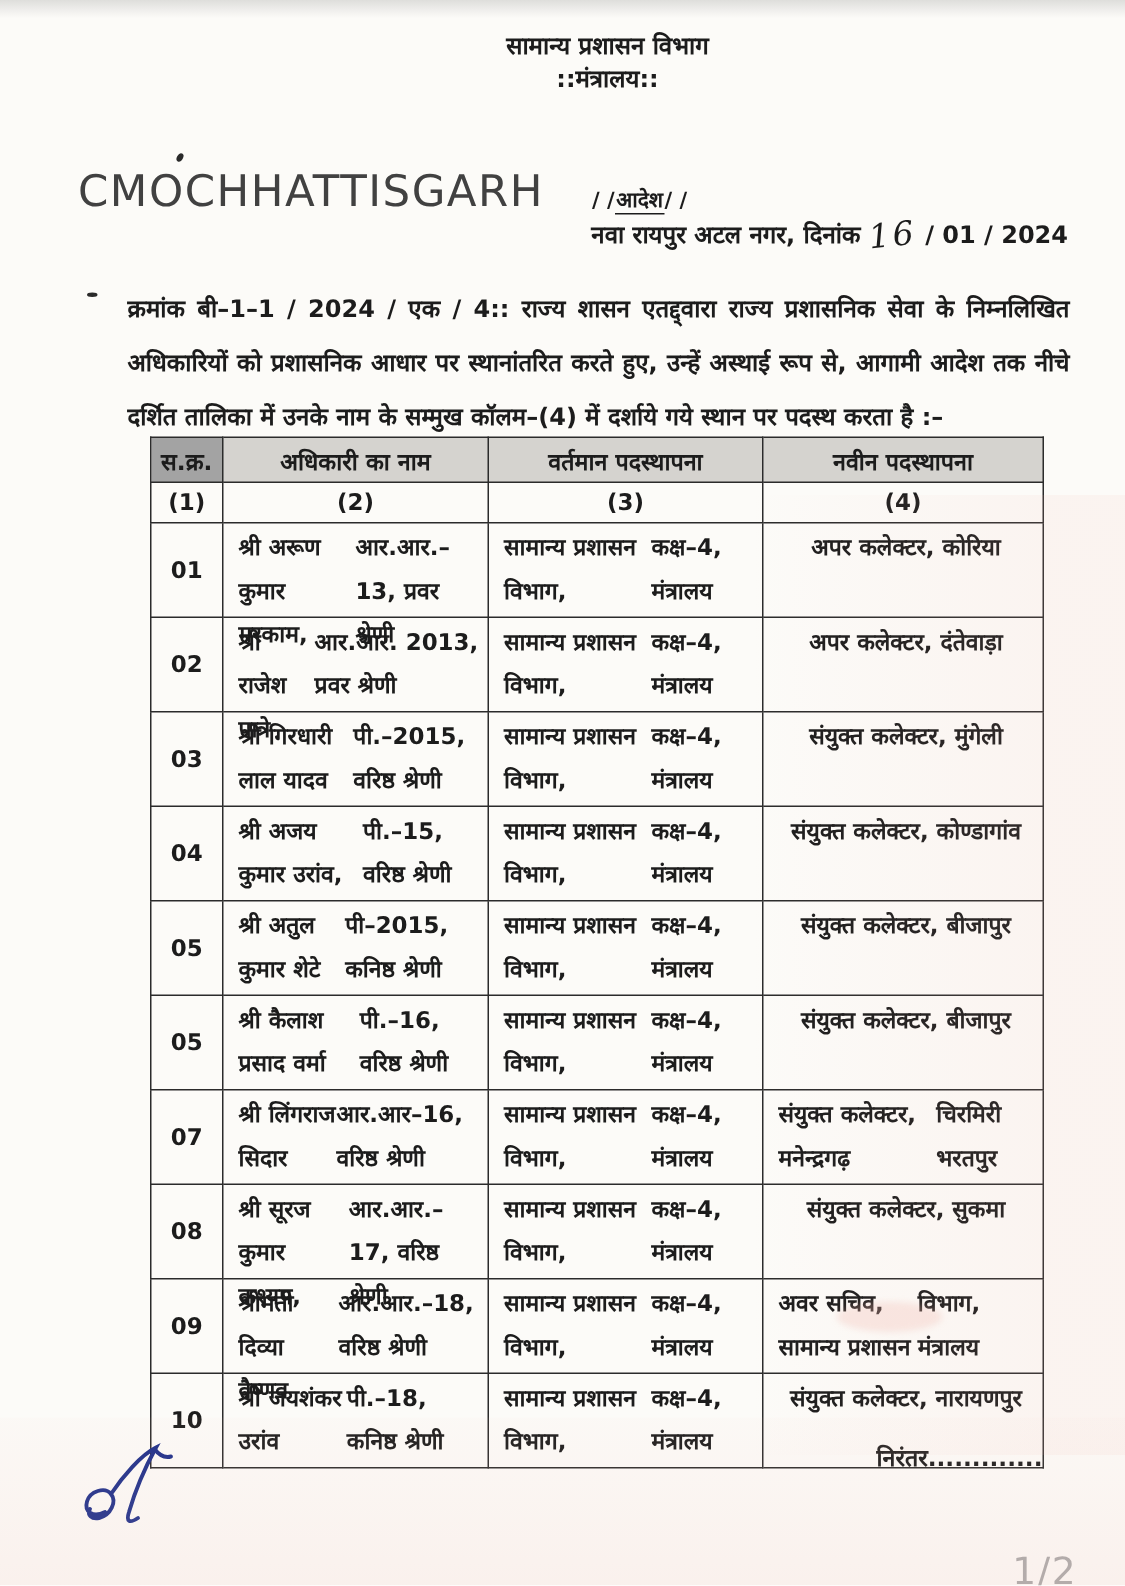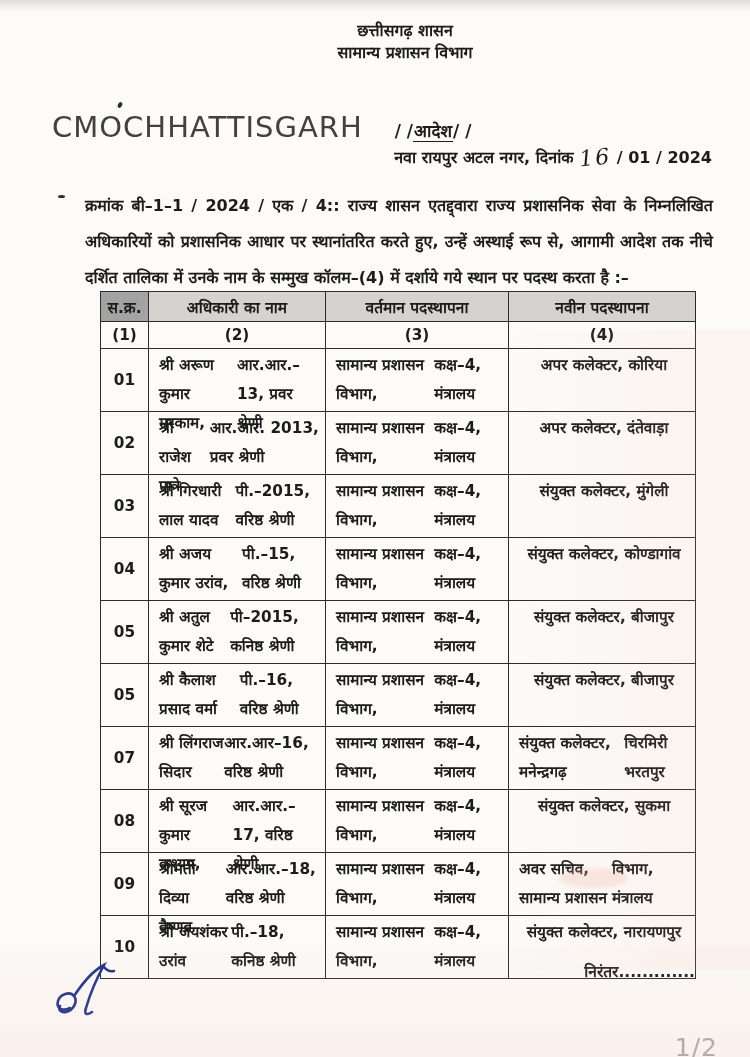--- a/index.html
+++ b/index.html
@@ -22,21 +22,21 @@
     text-align:center; font-weight:600; font-size:16px; line-height:22px;
   }
   .watermark-row {
     position:absolute; top:110px; left:52px; right:38px;
     display:flex; align-items:flex-end; gap:32px;
   }
   .watermark {
     font-size:29px; font-weight:500; color:#414141; letter-spacing:1px;
     white-space:nowrap;
   }
-  .order-title { font-size:17px; font-weight:700; padding-bottom:2px; white-space:nowrap; }
+  .order-title { font-size:14px; font-weight:700; padding-bottom:2px; white-space:nowrap; }
   .order-title .core { border-bottom:1.6px solid #1c1c1c; padding:0 1px; }
   .dateline {
     position:absolute; top:143px; right:38px;
     font-size:16px; font-weight:600; text-align:right;
   }
   .dateline .day {
     display:inline-block;
     font-family:"DejaVu Serif", serif;
     font-style:italic; font-size:22px; font-weight:400;
     transform:rotate(-6deg) translateY(2px);
@@ -92,22 +92,22 @@
 </head>
 <body>
 
 <div class="page">
 
   <div class="top-edge"></div>
   <div class="speck" style="left:118px;top:102px;width:4px;height:6px;transform:rotate(30deg);"></div>
   <div class="speck" style="left:58px;top:195px;width:7px;height:3px;"></div>
 
   <div class="doc-header">
-    <div>छत्तीसगढ़ शासन</div>
     <div>सामान्य प्रशासन विभाग</div>
+    <div>::मंत्रालय::</div>
   </div>
 
   <div class="watermark-row">
     <span class="watermark">CMOCHHATTISGARH</span>
     <span class="order-title"><span>/ /</span><span class="core">आदेश</span><span>/ /</span></span>
   </div>
 
   <div class="dateline">
     <span>नवा रायपुर अटल नगर, दिनांक</span>
     <span class="day">16</span>

